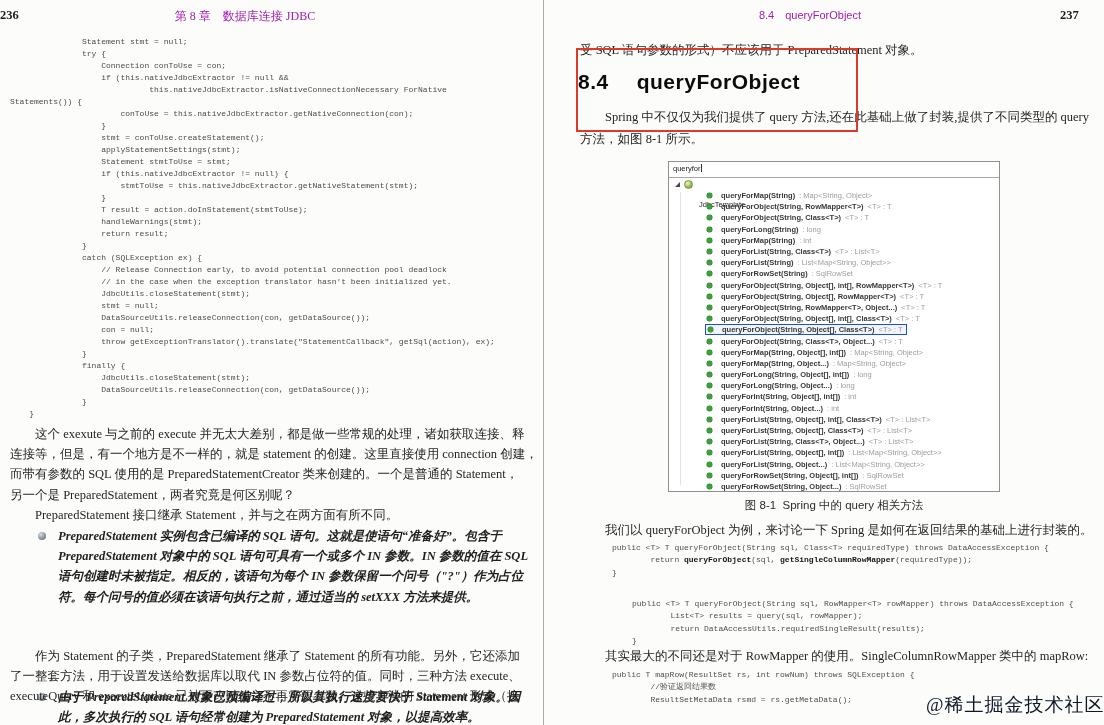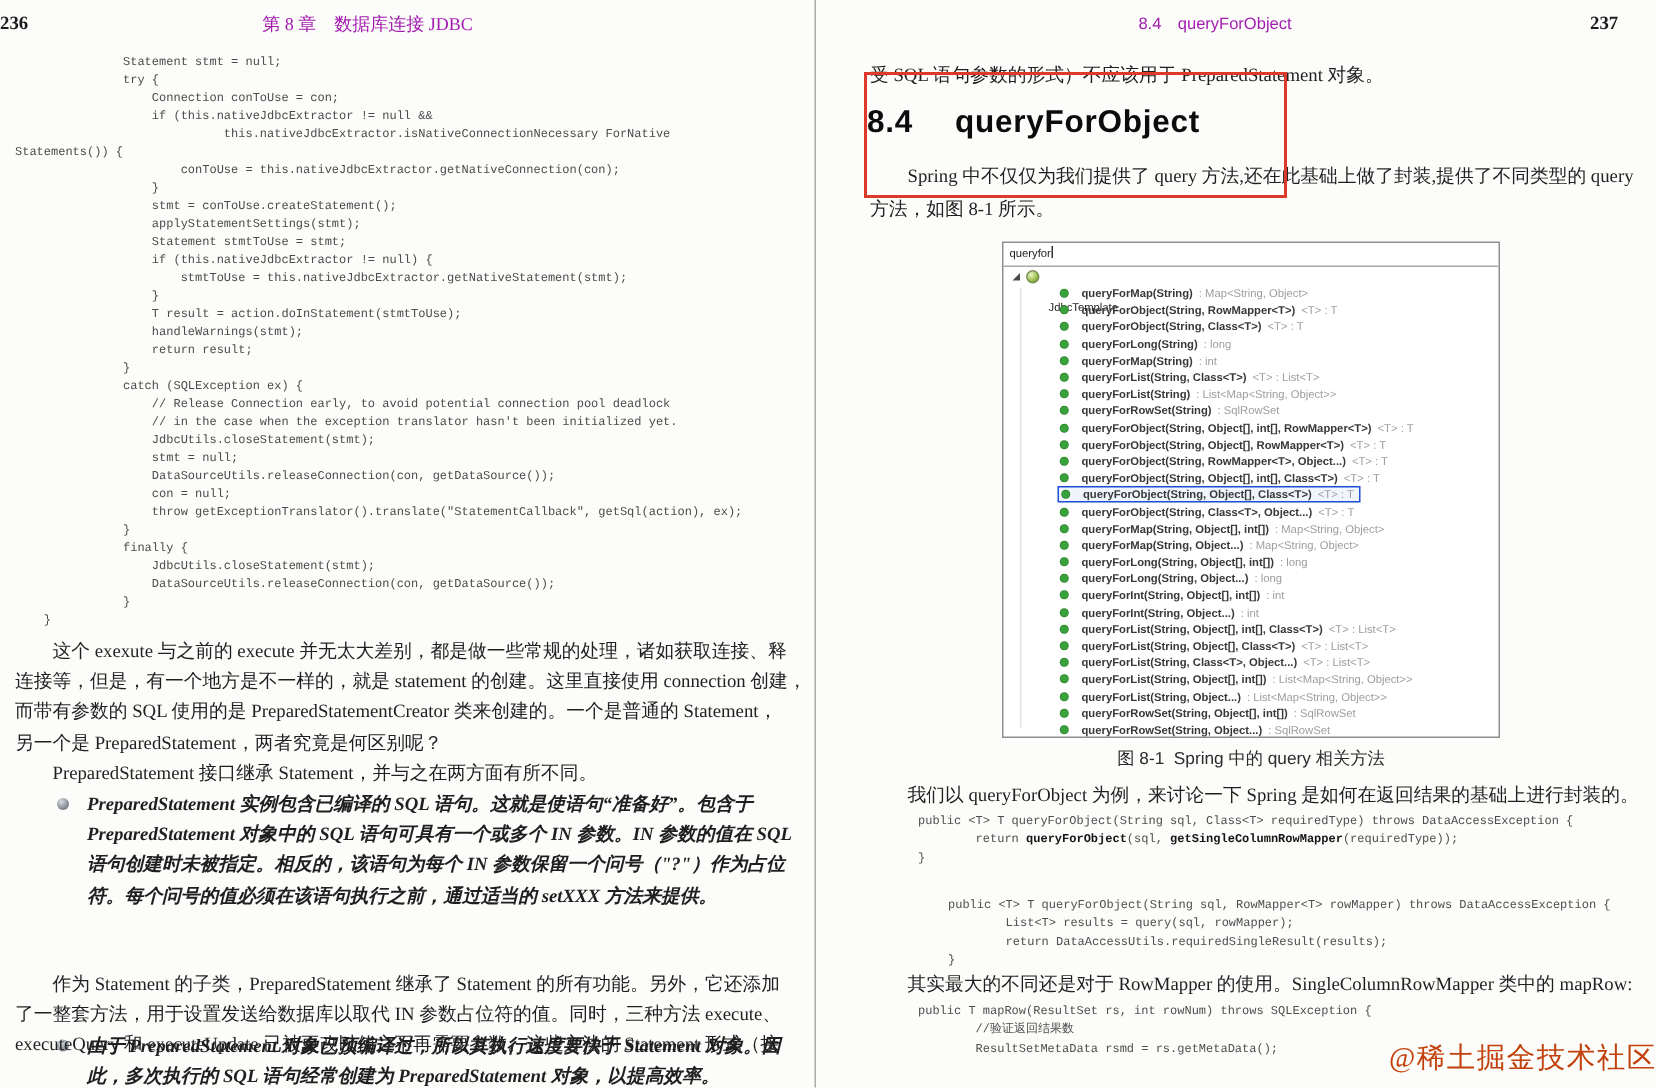--- a/index.html
+++ b/index.html
@@ -71,21 +71,21 @@
   .trow.selected { border:1px solid #1d4ed8; background:#f0f5fb; }
 
   #r-caption { position:absolute; top:498px; left:90px; width:400px; text-align:center;
                font-family:"Liberation Sans","DejaVu Sans",sans-serif;
                font-size:11.5px; color:#2b2b2b; white-space:pre; }
   #r-p2 { position:absolute; top:520px; left:36px; width:512px; }
   #r-code1 { position:absolute; top:542px; left:68px; }
   #r-code2 { position:absolute; top:598px; left:68px;margin-left:20px; }
   #r-p3 { position:absolute; top:646px; left:36px; width:512px; }
   #r-code3 { position:absolute; top:669px; left:68px; }
-  #r-watermark { position:absolute; top:692px; left:382px; font-size:19px; color:#c2410c;
+  #r-watermark { position:absolute; top:692px; left:382px; font-size:19px; color:#0f172a;
                  letter-spacing:1px; white-space:pre; }
 </style>
 </head>
 <body>
 
 <div id="divider"></div>
 
 <div class="page" id="pageL">
   <div class="pagenum" style="left:0">236</div>
   <div class="runhead" style="left:0;width:490px;text-align:center">第 8 章　数据库连接 JDBC</div>

